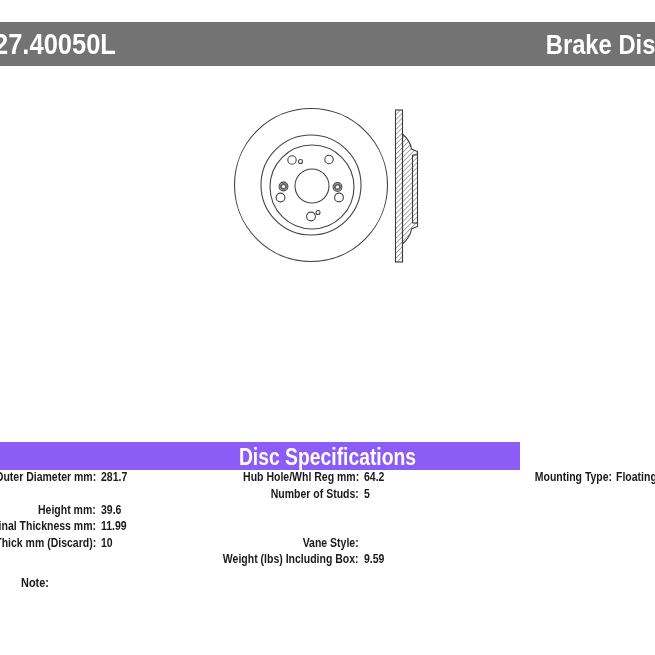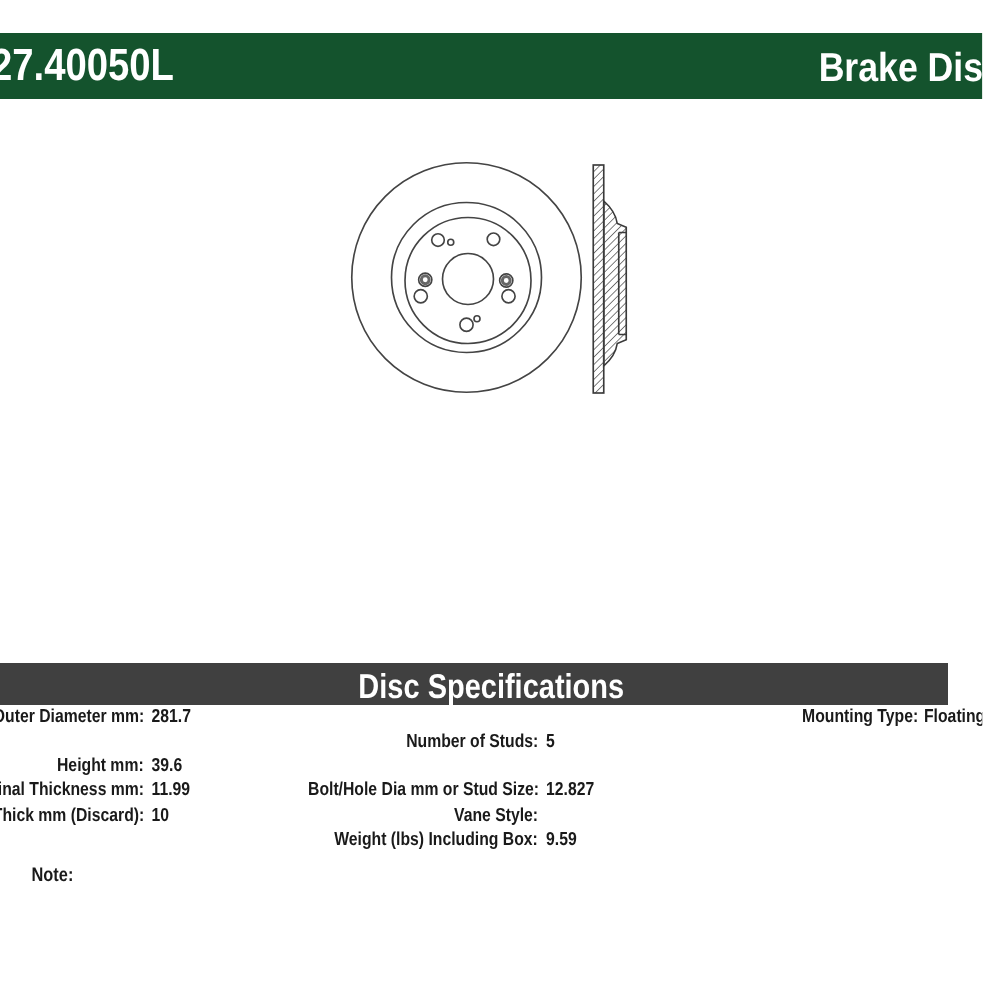--- a/index.html
+++ b/index.html
@@ -7,40 +7,40 @@
     position:relative;
     width:655px;height:655px;
     background:#ffffff;
     overflow:hidden;
     font-family:"Liberation Sans","DejaVu Sans",sans-serif;
     color:#1a1a1a;
   }
   
   .top-bar{
     position:absolute;left:0;top:22px;width:655px;height:44px;
-    background:#14532d;
+    background:#737373;
   }
   .part-number{
     position:absolute;left:-6px;top:5px;
     font-size:30px;font-weight:bold;color:#fff;
     white-space:nowrap;
     transform:scaleX(0.85);transform-origin:left center;
   }
   .product-title{
     position:absolute;right:-14px;top:8px;
     font-size:27px;font-weight:bold;color:#fff;
     white-space:nowrap;
     transform:scaleX(0.88);transform-origin:right center;
   }
   
   .drawing{position:absolute;left:225px;top:95px;width:250px;height:185px;}
   
   .spec-bar{
-    position:absolute;left:0;top:442px;width:632px;height:28px;
-    background:#404040;
+    position:absolute;left:0;top:442px;width:520px;height:28px;
+    background:#8b5cf6;
   }
   .spec-bar-title{
     position:absolute;left:0;top:2px;width:655px;height:28px;
     text-align:center;line-height:26px;
     font-size:23px;font-weight:bold;color:#fff;
     transform:scaleX(0.84);transform-origin:center center;
   }
   .spec-row{position:absolute;left:0;width:655px;height:14px;font-size:12.5px;font-weight:bold;line-height:13px;}
   .spec-row .lbl{position:absolute;white-space:nowrap;transform:scaleX(0.84);transform-origin:right center;}
   .spec-row .val{position:absolute;white-space:nowrap;transform:scaleX(0.84);transform-origin:left center;}
@@ -125,27 +125,27 @@
   </div>
   <div class="spec-row" style="top:520px">
     <span class="lbl lbl-left">inal Thickness mm:</span>
     <span class="val val-left">11.99</span>
   </div>
   <div class="spec-row" style="top:537px">
     <span class="lbl lbl-left">Thick mm (Discard):</span>
     <span class="val val-left">10</span>
   </div>
 
+  <div class="spec-row" style="top:471px">
+    <span class="lbl lbl-mid">Hub Hole/Whl Reg mm:</span>
+    <span class="val val-mid">64.2</span>
+  </div>
   <div class="spec-row" style="top:488px">
     <span class="lbl lbl-mid">Number of Studs:</span>
     <span class="val val-mid">5</span>
-  </div>
-  <div class="spec-row" style="top:520px">
-    <span class="lbl lbl-mid">Bolt/Hole Dia mm or Stud Size:</span>
-    <span class="val val-mid">12.827</span>
   </div>
   <div class="spec-row" style="top:537px">
     <span class="lbl lbl-mid">Vane Style:</span>
     <span class="val val-mid"></span>
   </div>
   <div class="spec-row" style="top:553px">
     <span class="lbl lbl-mid">Weight (lbs) Including Box:</span>
     <span class="val val-mid">9.59</span>
   </div>
 

